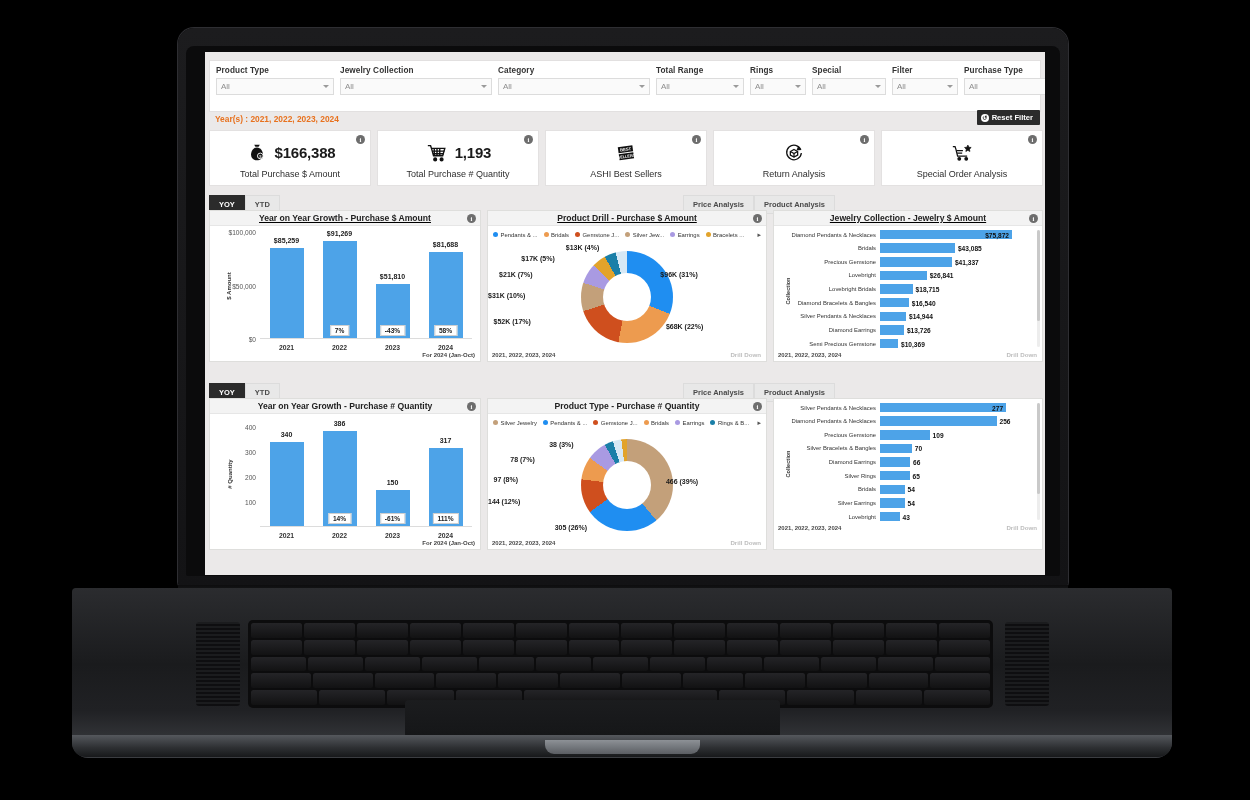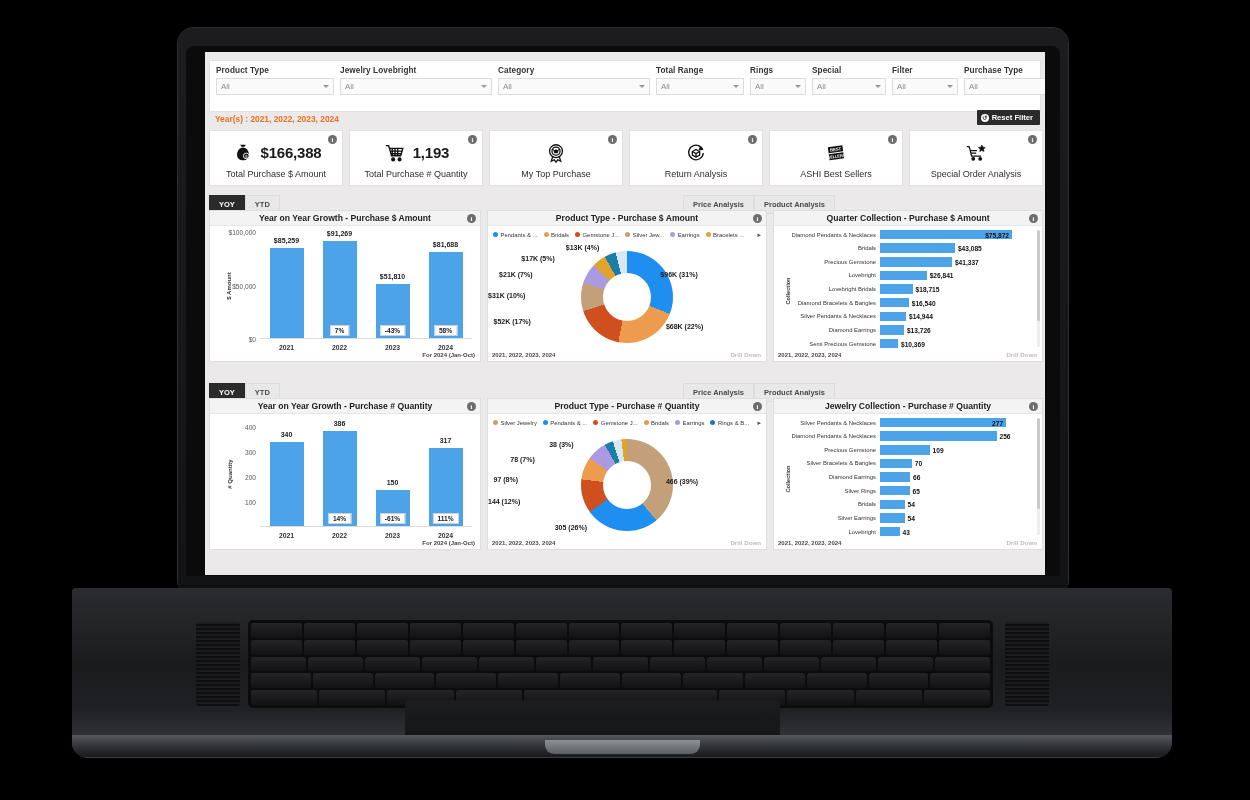--- a/index.html
+++ b/index.html
@@ -119,21 +119,21 @@
   .kpi-label { font-size:9px; color:#2e2e2e; margin-top:1px;}
   .info-dot {
     position:absolute; right:5px; top:4px; width:9px;height:9px;border-radius:50%;
     background:#6d6d6d; color:#fff; font-size:6.5px; font-weight:700;
     display:flex;align-items:center;justify-content:center; font-family:"Liberation Serif",serif;
   }
   .kpi-ic { width:24px;height:24px; display:flex;align-items:center;justify-content:center; }
 
   
   .row { position:absolute; left:4px; width:834px; display:flex; gap:6px; }
-  .row-a { top: 158px; height: 152px; }
+  .row-a { top: 158px; height: 152px; text-decoration: underline; }
   .row-b { top: 346px; height: 152px; }
   .panel { background:#fff; border:1px solid #dededc; position:relative; }
   .p-left { width:272px; } .p-mid { width: 280px; } .p-right { width: 270px; }
 
   .tabs { position:absolute; display:flex; }
   .tab {
     font-size:7.5px; font-weight:700; padding:4px 9px;
     background:#e8e8e8; color:#4a4a4a; border:1px solid #dcdcdc;
   }
   .tab.dark { background:#2b2b2b; color:#fff; border-color:#2b2b2b; }
@@ -213,21 +213,21 @@
 
       <div class="filterbar" id="filterbar">
           <div class="filter">
             <div class="filter-label">Product Type</div>
             <div class="filter-box f-w1">
               <span>All</span>
               <span class="chev"></span>
             </div>
           </div>
           <div class="filter">
-            <div class="filter-label">Jewelry Lovebright</div>
+            <div class="filter-label">Jewelry Collection</div>
             <div class="filter-box f-w2">
               <span>All</span>
               <span class="chev"></span>
             </div>
           </div>
           <div class="filter">
             <div class="filter-label">Category</div>
             <div class="filter-box f-w3">
               <span>All</span>
               <span class="chev"></span>
@@ -297,48 +297,20 @@
                 <svg viewBox="0 0 24 24" width="22" height="22" fill="none" stroke="#111" stroke-width="1.5">
                   <path d="M2 4h3l1 3m0 0l2.2 8h10l2.3-8H6.2z"></path>
                   <path d="M9 7v8M12 7v8M15 7v8M7 10h13M7.6 12.8h12"></path>
                   <circle cx="10" cy="19" r="1.5" fill="#111"></circle>
                   <circle cx="17" cy="19" r="1.5" fill="#111"></circle>
                 </svg>
               </span>
               <span class="kpi-val">1,193</span>
             </div>
             <div class="kpi-label">Total Purchase # Quantity</div>
-          </div>
-          <div class="kpi">
-            <span class="info-dot">i</span>
-            <div class="kpi-top">
-              <span class="kpi-ic">
-                <svg viewBox="0 0 24 24" width="22" height="22" fill="none" stroke="#111" stroke-width="1.4">
-                  <circle cx="12" cy="10" r="7"></circle>
-                  <circle cx="12" cy="10" r="4.4"></circle>
-                  <path d="M9.9 9.3l.8 2.2h2.6l.8-2.2-1 .7-1.1-1.3-1.1 1.3-1-.7z" fill="#111"></path>
-                  <path d="M8.4 16l-1.6 5 3.3-1.6L12 22l1.9-2.6 3.3 1.6-1.6-5"></path>
-                </svg>
-              </span>
-            </div>
-            <div class="kpi-label">My Top Purchase</div>
-          </div>
-          <div class="kpi">
-            <span class="info-dot">i</span>
-            <div class="kpi-top">
-              <span class="kpi-ic">
-                <svg viewBox="0 0 24 24" width="22" height="22" fill="none" stroke="#111" stroke-width="1.4">
-                  <path d="M19.5 8.5A8 8 0 1 0 20 12"></path>
-                  <path d="M16.6 4.4l3.2 4.3-5.2.6" fill="#111" stroke="none"></path>
-                  <path d="M12 8.2l4 2.2v3.9l-4 2.2-4-2.2v-3.9z"></path>
-                  <path d="M8 10.4l4 2.2 4-2.2M12 12.6v4.1"></path>
-                </svg>
-              </span>
-            </div>
-            <div class="kpi-label">Return Analysis</div>
           </div>
           <div class="kpi">
             <span class="info-dot">i</span>
             <div class="kpi-top">
               <span class="kpi-ic">
                 <svg viewBox="0 0 24 24" width="24" height="22">
                   <g transform="rotate(-8 12 12)">
                     <rect x="4" y="4.5" width="16" height="6.6" fill="#111"></rect>
                     <rect x="4" y="12.2" width="16" height="6.6" fill="#111"></rect>
                     <text x="12" y="9.6" font-size="4.6" fill="#fff" text-anchor="middle" font-family="sans-serif" font-weight="bold">BEST</text>
@@ -347,20 +319,34 @@
                 </svg>
               </span>
             </div>
             <div class="kpi-label">ASHI Best Sellers</div>
           </div>
           <div class="kpi">
             <span class="info-dot">i</span>
             <div class="kpi-top">
               <span class="kpi-ic">
                 <svg viewBox="0 0 24 24" width="22" height="22" fill="none" stroke="#111" stroke-width="1.4">
+                  <path d="M19.5 8.5A8 8 0 1 0 20 12"></path>
+                  <path d="M16.6 4.4l3.2 4.3-5.2.6" fill="#111" stroke="none"></path>
+                  <path d="M12 8.2l4 2.2v3.9l-4 2.2-4-2.2v-3.9z"></path>
+                  <path d="M8 10.4l4 2.2 4-2.2M12 12.6v4.1"></path>
+                </svg>
+              </span>
+            </div>
+            <div class="kpi-label">Return Analysis</div>
+          </div>
+          <div class="kpi">
+            <span class="info-dot">i</span>
+            <div class="kpi-top">
+              <span class="kpi-ic">
+                <svg viewBox="0 0 24 24" width="22" height="22" fill="none" stroke="#111" stroke-width="1.4">
                   <path d="M2 5h2.4l1 3m0 0l1.8 7.4h10.4"></path>
                   <path d="M6 9.5h7M6.7 12.2h5.5"></path>
                   <circle cx="9" cy="18.4" r="1.4" fill="#111"></circle>
                   <circle cx="16.6" cy="18.4" r="1.4" fill="#111"></circle>
                   <path d="M18.4 3.4l1.1 2.3 2.5.3-1.9 1.8.5 2.5-2.2-1.2-2.2 1.2.5-2.5-1.9-1.8 2.5-.3z" fill="#111" stroke-width="0.8"></path>
                 </svg>
               </span>
             </div>
             <div class="kpi-label">Special Order Analysis</div>
           </div>
@@ -428,21 +414,21 @@
                 <div class="xlabel">2021</div>
                 <div class="xlabel">2022</div>
                 <div class="xlabel">2023</div>
                 <div class="xlabel">2024</div>
               </div>
               <div class="forNote">For 2024 (Jan-Oct)</div>
             </div>
         </div>
         <div class="panel p-mid">
           <div class="ptitle">
-            <span>Product Type - Purchase $ Amount</span>
+            <span>Product Drill - Purchase $ Amount</span>
             <span class="info-dot">i</span>
           </div>
           <div class="pbody" id="don0">
               <div class="legend">
                 <div class="lg">
                   <span class="lgdot" style="background: rgb(31, 142, 241);"></span>
                   <span>Pendants &amp; ...</span>
                 </div>
                 <div class="lg">
                   <span class="lgdot" style="background: rgb(237, 155, 79);"></span>
@@ -475,21 +461,21 @@
                 <div class="dlabel" style="left: 4%; top: 28%;">$21K (7%)</div>
                 <div class="dlabel" style="left: 12%; top: 14%;">$17K (5%)</div>
                 <div class="dlabel" style="left: 28%; top: 4%;">$13K (4%)</div>
               </div>
               <div class="footnote">2021, 2022, 2023, 2024</div>
               <div class="drill">Drill Down</div>
             </div>
         </div>
         <div class="panel p-right">
           <div class="ptitle">
-            <span>Quarter Collection - Purchase $ Amount</span>
+            <span>Jewelry Collection - Jewelry $ Amount</span>
             <span class="info-dot">i</span>
           </div>
           <div class="pbody" id="hb0">
               <div class="hax-title">Collection</div>
               <div class="hbars">
                 <div class="hrow">
                   <div class="hcat">Diamond Pendants &amp; Necklaces</div>
                   <div class="htrack">
                     <div class="hbar" style="width: 88%; background: rgb(77, 163, 232);">
                       <span class="hval inside">$75,872</span>
@@ -661,24 +647,20 @@
                 <div class="dlabel" style="left: 0%; top: 64%;">144 (12%)</div>
                 <div class="dlabel" style="left: 2%; top: 44%;">97 (8%)</div>
                 <div class="dlabel" style="left: 8%; top: 26%;">78 (7%)</div>
                 <div class="dlabel" style="left: 22%; top: 12%;">38 (3%)</div>
               </div>
               <div class="footnote">2021, 2022, 2023, 2024</div>
               <div class="drill">Drill Down</div>
             </div>
         </div>
         <div class="panel p-right">
-          <div class="ptitle">
-            <span>Jewelry Collection - Purchase # Quantity</span>
-            <span class="info-dot">i</span>
-          </div>
           <div class="pbody" id="hb1">
               <div class="hax-title">Collection</div>
               <div class="hbars">
                 <div class="hrow">
                   <div class="hcat">Silver Pendants &amp; Necklaces</div>
                   <div class="htrack">
                     <div class="hbar" style="width: 84.0552%; background: rgb(77, 163, 232);">
                       <span class="hval inside">277</span>
                     </div>
                   </div>

